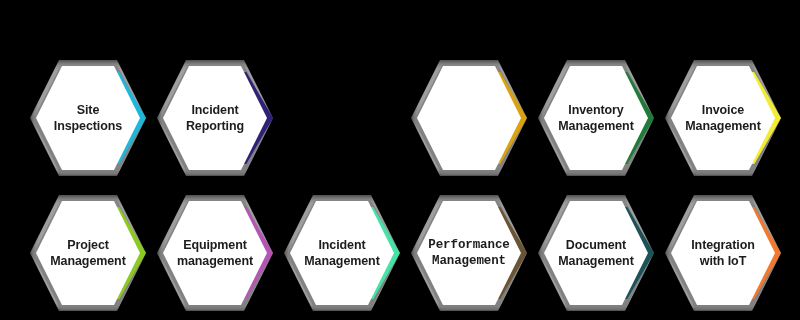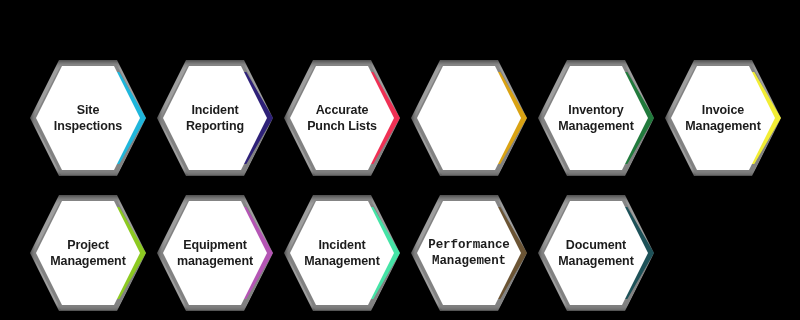--- a/index.html
+++ b/index.html
@@ -120,28 +120,20 @@
 Inspections</div>
       </div>
       <div class="cell" style="left: 155px;">
         <div class="hex-glow"></div>
         <div class="hex-shadow"></div>
         <div class="chevron" style="background: rgb(46, 33, 120);"></div>
         <div class="hex-face"></div>
         <div class="hex-label">Incident
 Reporting</div>
       </div>
-      <div class="cell" style="left: 282px;">
-        <div class="hex-glow"></div>
-        <div class="hex-shadow"></div>
-        <div class="chevron" style="background: rgb(239, 48, 84);"></div>
-        <div class="hex-face"></div>
-        <div class="hex-label">Accurate
-Punch Lists</div>
-      </div>
       <div class="cell" style="left: 409px;">
         <div class="hex-glow"></div>
         <div class="hex-shadow"></div>
         <div class="chevron" style="background: rgb(217, 162, 19);"></div>
         <div class="hex-face"></div>
       </div>
       <div class="cell" style="left: 536px;">
         <div class="hex-glow"></div>
         <div class="hex-shadow"></div>
         <div class="chevron" style="background: rgb(33, 122, 60);"></div>
@@ -192,14 +184,22 @@
 Management</div>
       </div>
       <div class="cell" style="left: 536px;">
         <div class="hex-glow"></div>
         <div class="hex-shadow"></div>
         <div class="chevron" style="background: rgb(29, 81, 88);"></div>
         <div class="hex-face"></div>
         <div class="hex-label">Document
 Management</div>
       </div>
+      <div class="cell" style="left: 663px;">
+        <div class="hex-glow"></div>
+        <div class="hex-shadow"></div>
+        <div class="chevron" style="background: rgb(240, 121, 47);"></div>
+        <div class="hex-face"></div>
+        <div class="hex-label">Integration
+with IoT</div>
+      </div>
     </div>
 </div>
 
 </body></html>

